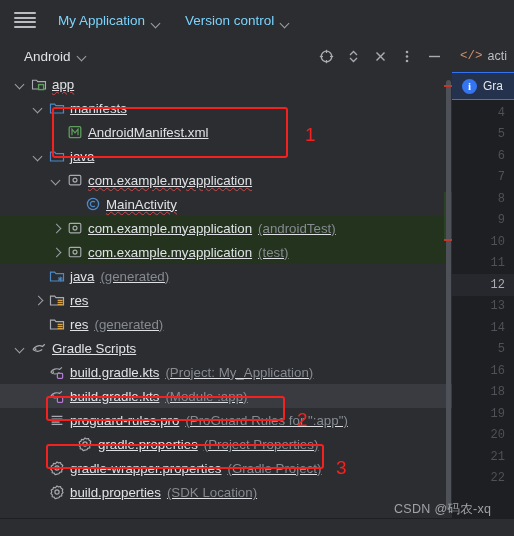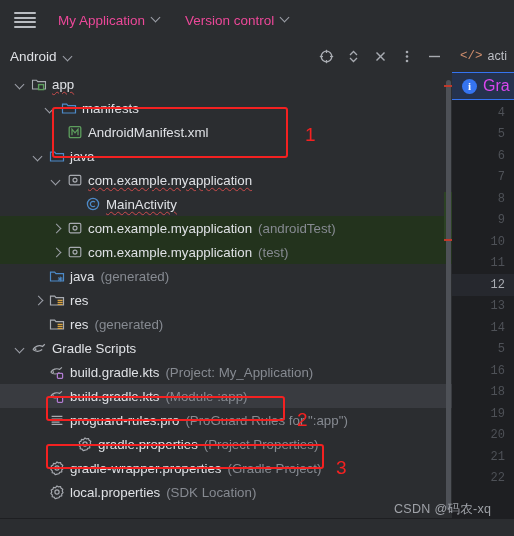--- a/index.html
+++ b/index.html
@@ -16,47 +16,47 @@
 
   
   .titlebar{
     position:absolute;left:0;top:0;width:514px;height:40px;
     background:#2b2d30;display:flex;align-items:center;
     box-sizing:border-box;padding-left:14px;
   }
   .hamburger{width:22px;height:16px;display:flex;flex-direction:column;
     justify-content:space-between;cursor:pointer;margin-right:14px;}
   .hamburger i{display:block;height:2px;background:#b9bcc1;border-radius:1px;}
-  .tb-item{display:flex;align-items:flex-start;gap:7px;color:#ec4899;
+  .tb-item{display:flex;align-items:flex-end;gap:7px;color:#7dd3fc;
     font-size:13.5px;padding:4px 8px;border-radius:4px;cursor:pointer;}
   .tb-item.gap{margin-left:8px;}
   .caret{display:inline-block;width:9px;height:9px;position:relative;}
   .caret::before{content:"";position:absolute;left:0;top:1px;width:6px;height:6px;
     border-right:1.4px solid #9da0a8;border-bottom:1.4px solid #9da0a8;
     transform:rotate(45deg);}
 
   
   .toolwin{
     position:absolute;left:0;top:40px;width:452px;height:478px;
     background:#2b2d30;box-sizing:border-box;
   }
   .tw-header{
     position:relative;height:32px;display:flex;align-items:center;
-    padding:0 6px 0 10px;background:#2b2d30;
+    padding:0 6px 0 24px;background:#2b2d30;
   }
   .tw-title{display:flex;align-items:center;gap:7px;font-size:13.5px;
     color:#dfe1e5;cursor:pointer;}
   .tw-actions{margin-left:auto;display:flex;align-items:center;gap:3px;}
   .act{width:24px;height:24px;display:flex;align-items:center;justify-content:center;
     border-radius:4px;cursor:pointer;}
   .act svg{display:block;}
 
   .tw-body{
     position:absolute;left:0;top:32px;width:452px;height:446px;
-    background:#2b2d30;overflow:hidden;
+    background:#2b2d30;overflow:hidden;text-decoration:underline;
   }
 
   
   .tree{position:relative;width:452px;}
   .row{
     position:relative;height:24px;display:flex;align-items:center;
     white-space:nowrap;cursor:pointer;box-sizing:border-box;
   }
   .row.green{background:#23331d;}
   .row.sel{background:#393b40;}
@@ -93,21 +93,21 @@
     background:#2b2d30;box-sizing:border-box;}
   .ed-tab{display:flex;align-items:center;gap:5px;font-size:12.5px;color:#bcbec4;
     cursor:pointer;}
   .ed-tab .code{color:#cf8e6d;font-family:"Liberation Mono",monospace;font-size:12.5px;}
   .ed-banner{height:28px;background:#25324d;border-top:1px solid #3574f0;
     border-bottom:1px solid #3574f0;display:flex;align-items:center;gap:6px;
     padding-left:10px;box-sizing:border-box;}
   .info-dot{width:15px;height:15px;border-radius:50%;background:#3574f0;
     display:flex;align-items:center;justify-content:center;flex:0 0 15px;}
   .info-dot span{color:#fff;font-size:11px;font-weight:bold;font-family:"Liberation Serif",serif;}
-  .ed-banner .bt{font-size:16px;color:#d946ef;}
+  .ed-banner .bt{font-size:12px;color:#e5e5e5;}
   .gutter{position:relative;padding-top:2px;}
   .gline{height:21.5px;display:flex;align-items:center;justify-content:flex-end;
     padding-right:9px;font-family:"Liberation Mono","DejaVu Sans Mono",monospace;
     font-size:12px;color:#4e5157;box-sizing:border-box;}
   .gline.cur{color:#a9acb2;background:#26282e;}
 
   
   .tscroll{position:absolute;left:444px;top:40px;width:9px;height:478px;}
   .tscroll .thumb{position:absolute;left:2px;width:5px;background:#4e5157;border-radius:3px;}
   .tscroll .mark{position:absolute;left:0px;width:9px;height:2px;background:#c0392b;}
@@ -192,21 +192,21 @@
           <div class="row" style="padding-left: 14px;">
             <span class="arrow open"></span>
             <span class="ico">
               <svg width="16" height="16" viewBox="0 0 16 16">
                 <path d="M1.5 4.2h4l1.2 1.4h7.8v7.4H1.5z" fill="none" stroke="#a8abb1" stroke-width="1.1"></path>
                 <rect x="7.6" y="8.6" width="5" height="5" fill="#2b2d30" stroke="#5d9e5d" stroke-width="1.4"></rect>
               </svg>
             </span>
             <span class="lbl squig">app</span>
           </div>
-          <div class="row" style="padding-left: 44px;">
+          <div class="row" style="padding-left: 32px;">
             <span class="arrow open"></span>
             <span class="ico">
               <svg width="16" height="16" viewBox="0 0 16 16">
                 <path d="M1.5 4.2h4.2l1.2 1.4h7.6v7.4H1.5z" fill="none" stroke="#4d8ac8" stroke-width="1.2"></path>
               </svg>
             </span>
             <span class="lbl">manifests</span>
           </div>
           <div class="row" style="padding-left: 50px;">
             <span class="arrow"></span>
@@ -371,21 +371,21 @@
             <span class="sub">(Gradle Project)</span>
           </div>
           <div class="row" style="padding-left: 32px;">
             <span class="arrow"></span>
             <span class="ico">
               <svg width="16" height="16" viewBox="0 0 16 16">
                 <circle cx="8" cy="8" r="2.1" fill="none" stroke="#a8abb1" stroke-width="1.2"></circle>
                 <path d="M8 1.9l1.6 1 1.9-.4.6 1.8 1.7.9-.6 1.8.9 1.7-1.4 1.3.1 1.9-1.9.3-1.1 1.6L8 14.1l-1.8.6-1.1-1.6-1.9-.3.1-1.9L1.9 9.6l.9-1.7L2.2 6.1l1.7-.9.6-1.8 1.9.4z" fill="none" stroke="#a8abb1" stroke-width="1.15" stroke-linejoin="round"></path>
               </svg>
             </span>
-            <span class="lbl">local.properties</span>
+            <span class="lbl">build.properties</span>
             <span class="sub">(SDK Location)</span>
           </div>
         </div>
     </div>
   </div>
 
   <div class="tscroll">
     <div class="greenband" style="top:152px;height:48px;"></div>
     <div class="thumb" style="top:40px;height:430px;"></div>
     <div class="mark" style="top:45px;"></div>

